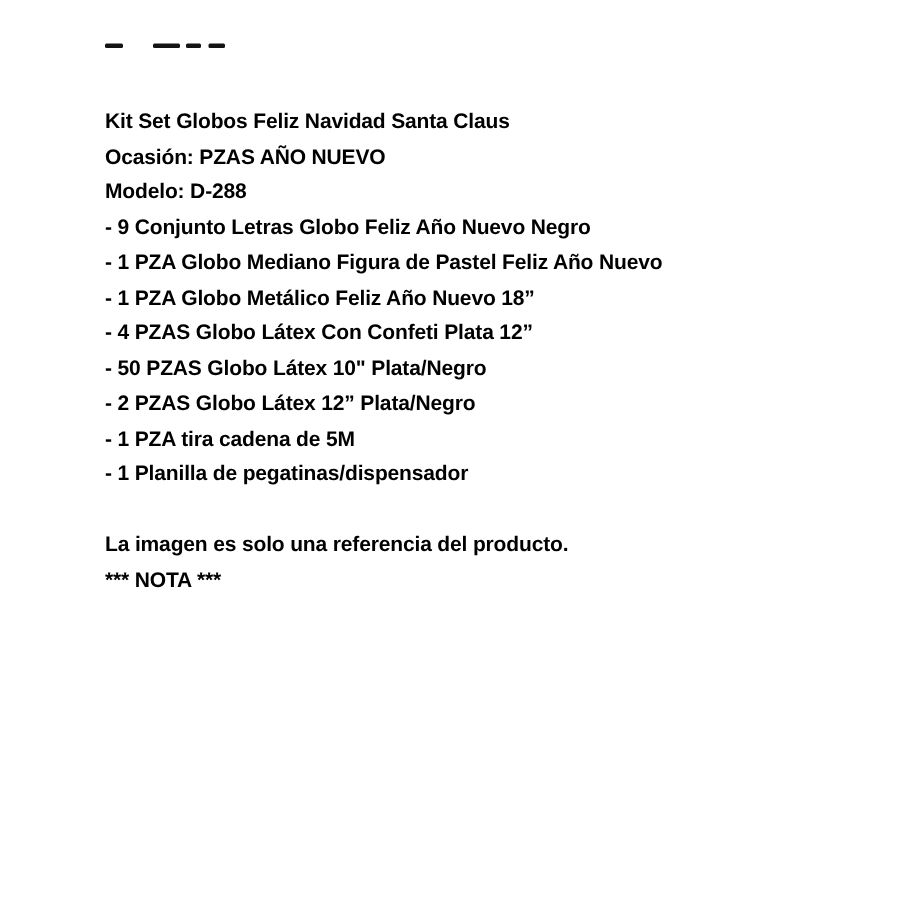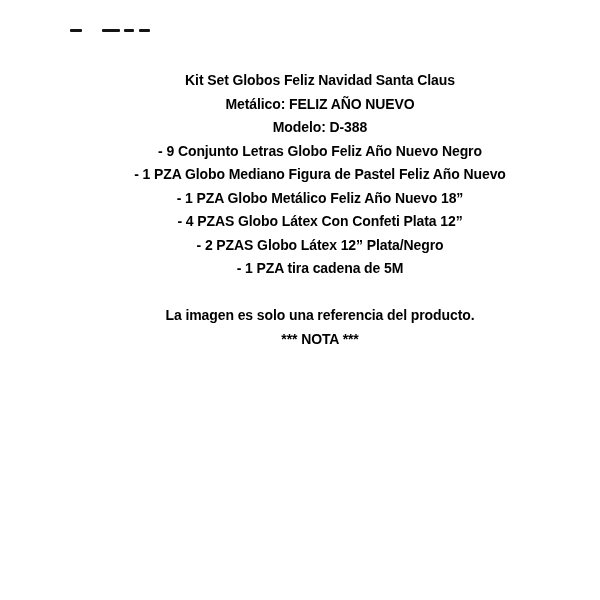--- a/index.html
+++ b/index.html
@@ -34,40 +34,41 @@
     width: 500px;
     font-size: 14px;
     font-weight: 700;
     color: #000000;
   }
   .description p {
     margin: 0;
     line-height: 23.5px;
     white-space: nowrap;
     letter-spacing: -0.1px;
-    text-align: center;
   }
   .blank-line {
     height: 23.5px;
   }
 </style>
 </head>
 <body>
 
 <div class="fragment frag-1"></div>
 <div class="fragment frag-2"></div>
 <div class="fragment frag-3"></div>
 <div class="fragment frag-4"></div>
 
 <div class="description">
   <p>Kit Set Globos Feliz Navidad Santa Claus</p>
-  <p>Metálico: FELIZ AÑO NUEVO</p>
-  <p>Modelo: D-388</p>
+  <p>Ocasión: PZAS AÑO NUEVO</p>
+  <p>Modelo: D-288</p>
   <p>- 9 Conjunto Letras Globo Feliz Año Nuevo Negro</p>
   <p>- 1 PZA Globo Mediano Figura de Pastel Feliz Año Nuevo</p>
   <p>- 1 PZA Globo Metálico Feliz Año Nuevo 18”</p>
   <p>- 4 PZAS Globo Látex Con Confeti Plata 12”</p>
+  <p>- 50 PZAS Globo Látex 10" Plata/Negro</p>
   <p>- 2 PZAS Globo Látex 12” Plata/Negro</p>
   <p>- 1 PZA tira cadena de 5M</p>
+  <p>- 1 Planilla de pegatinas/dispensador</p>
   <div class="blank-line"></div>
   <p>La imagen es solo una referencia del producto.</p>
   <p>*** NOTA ***</p>
 </div>
 
 </body></html>

